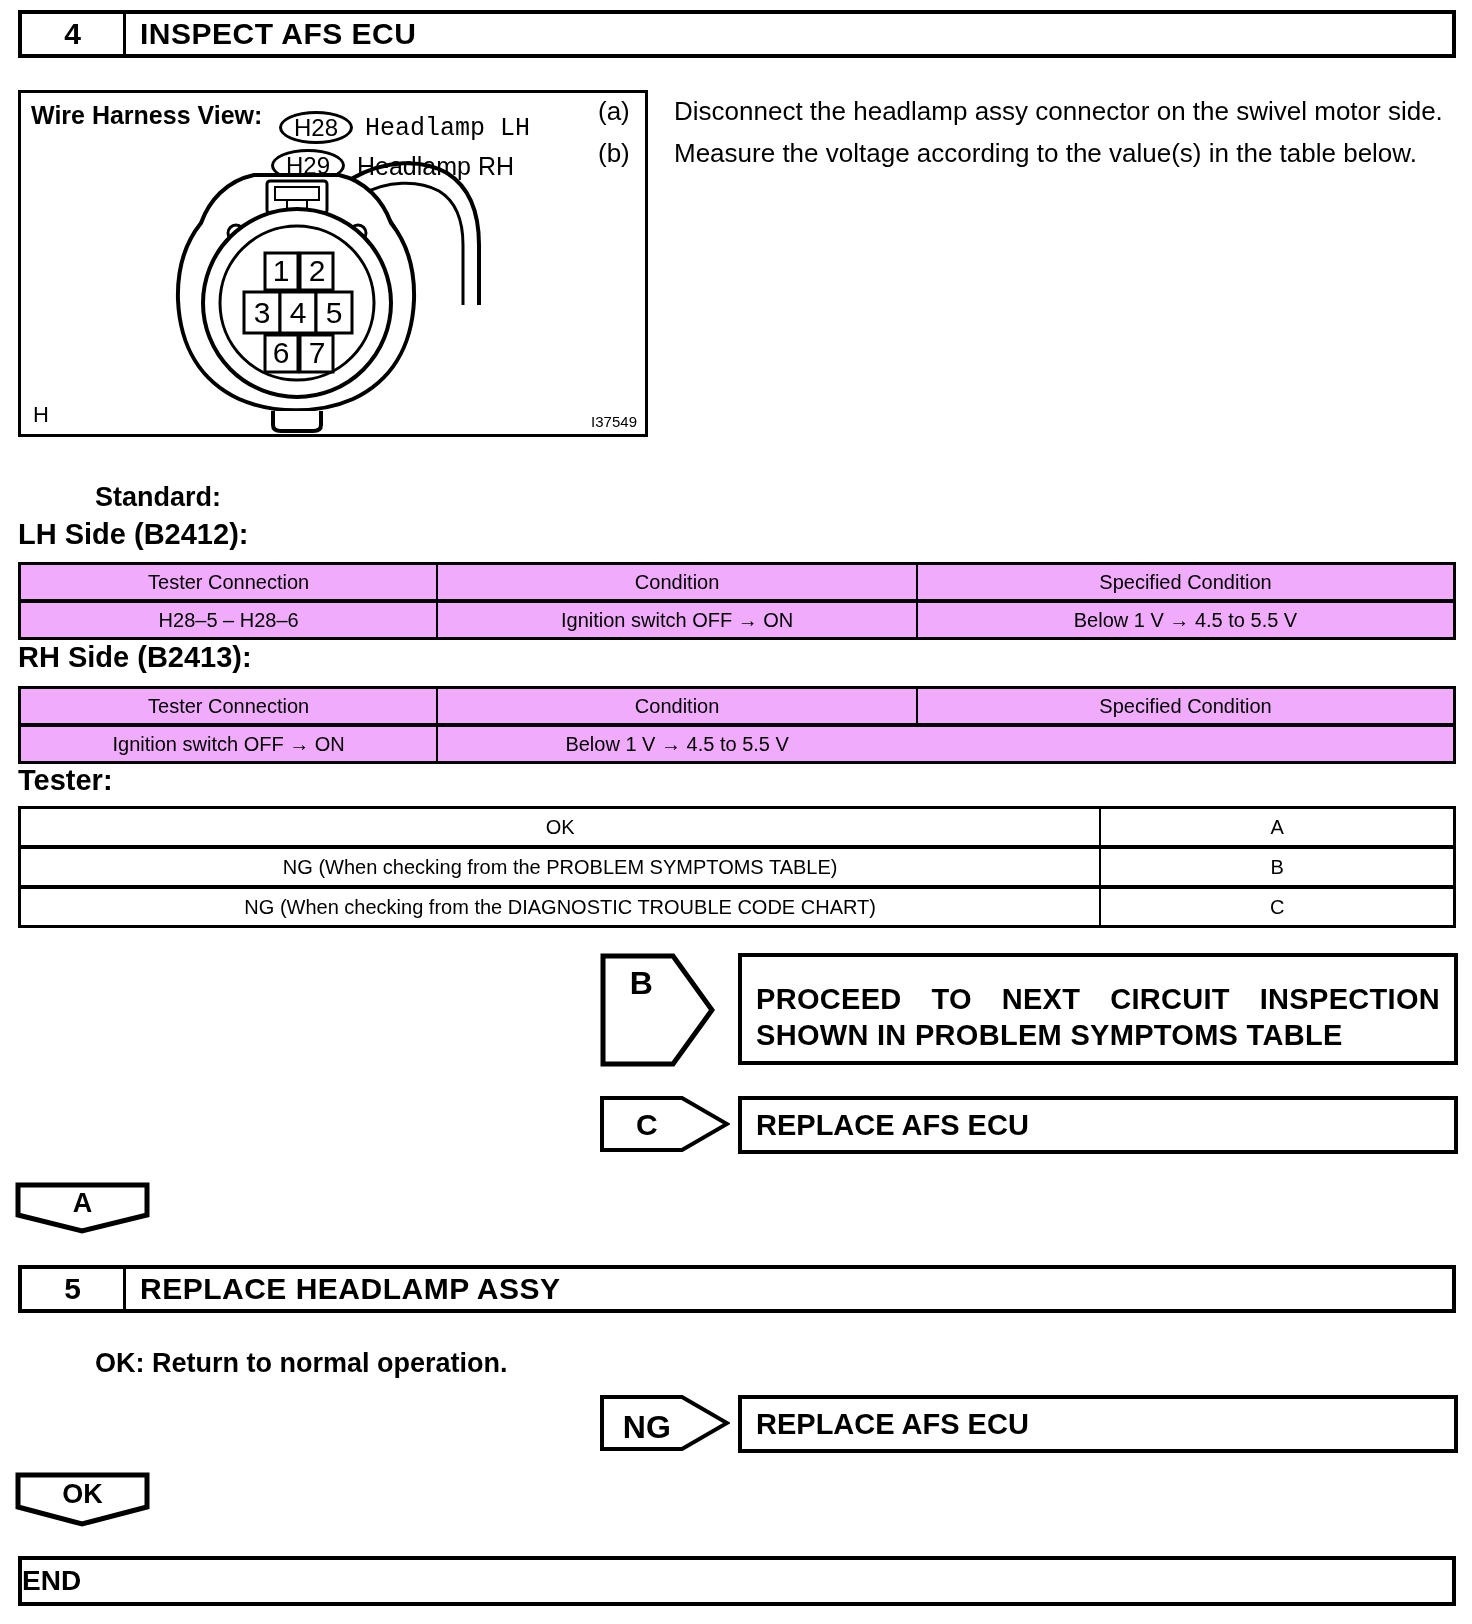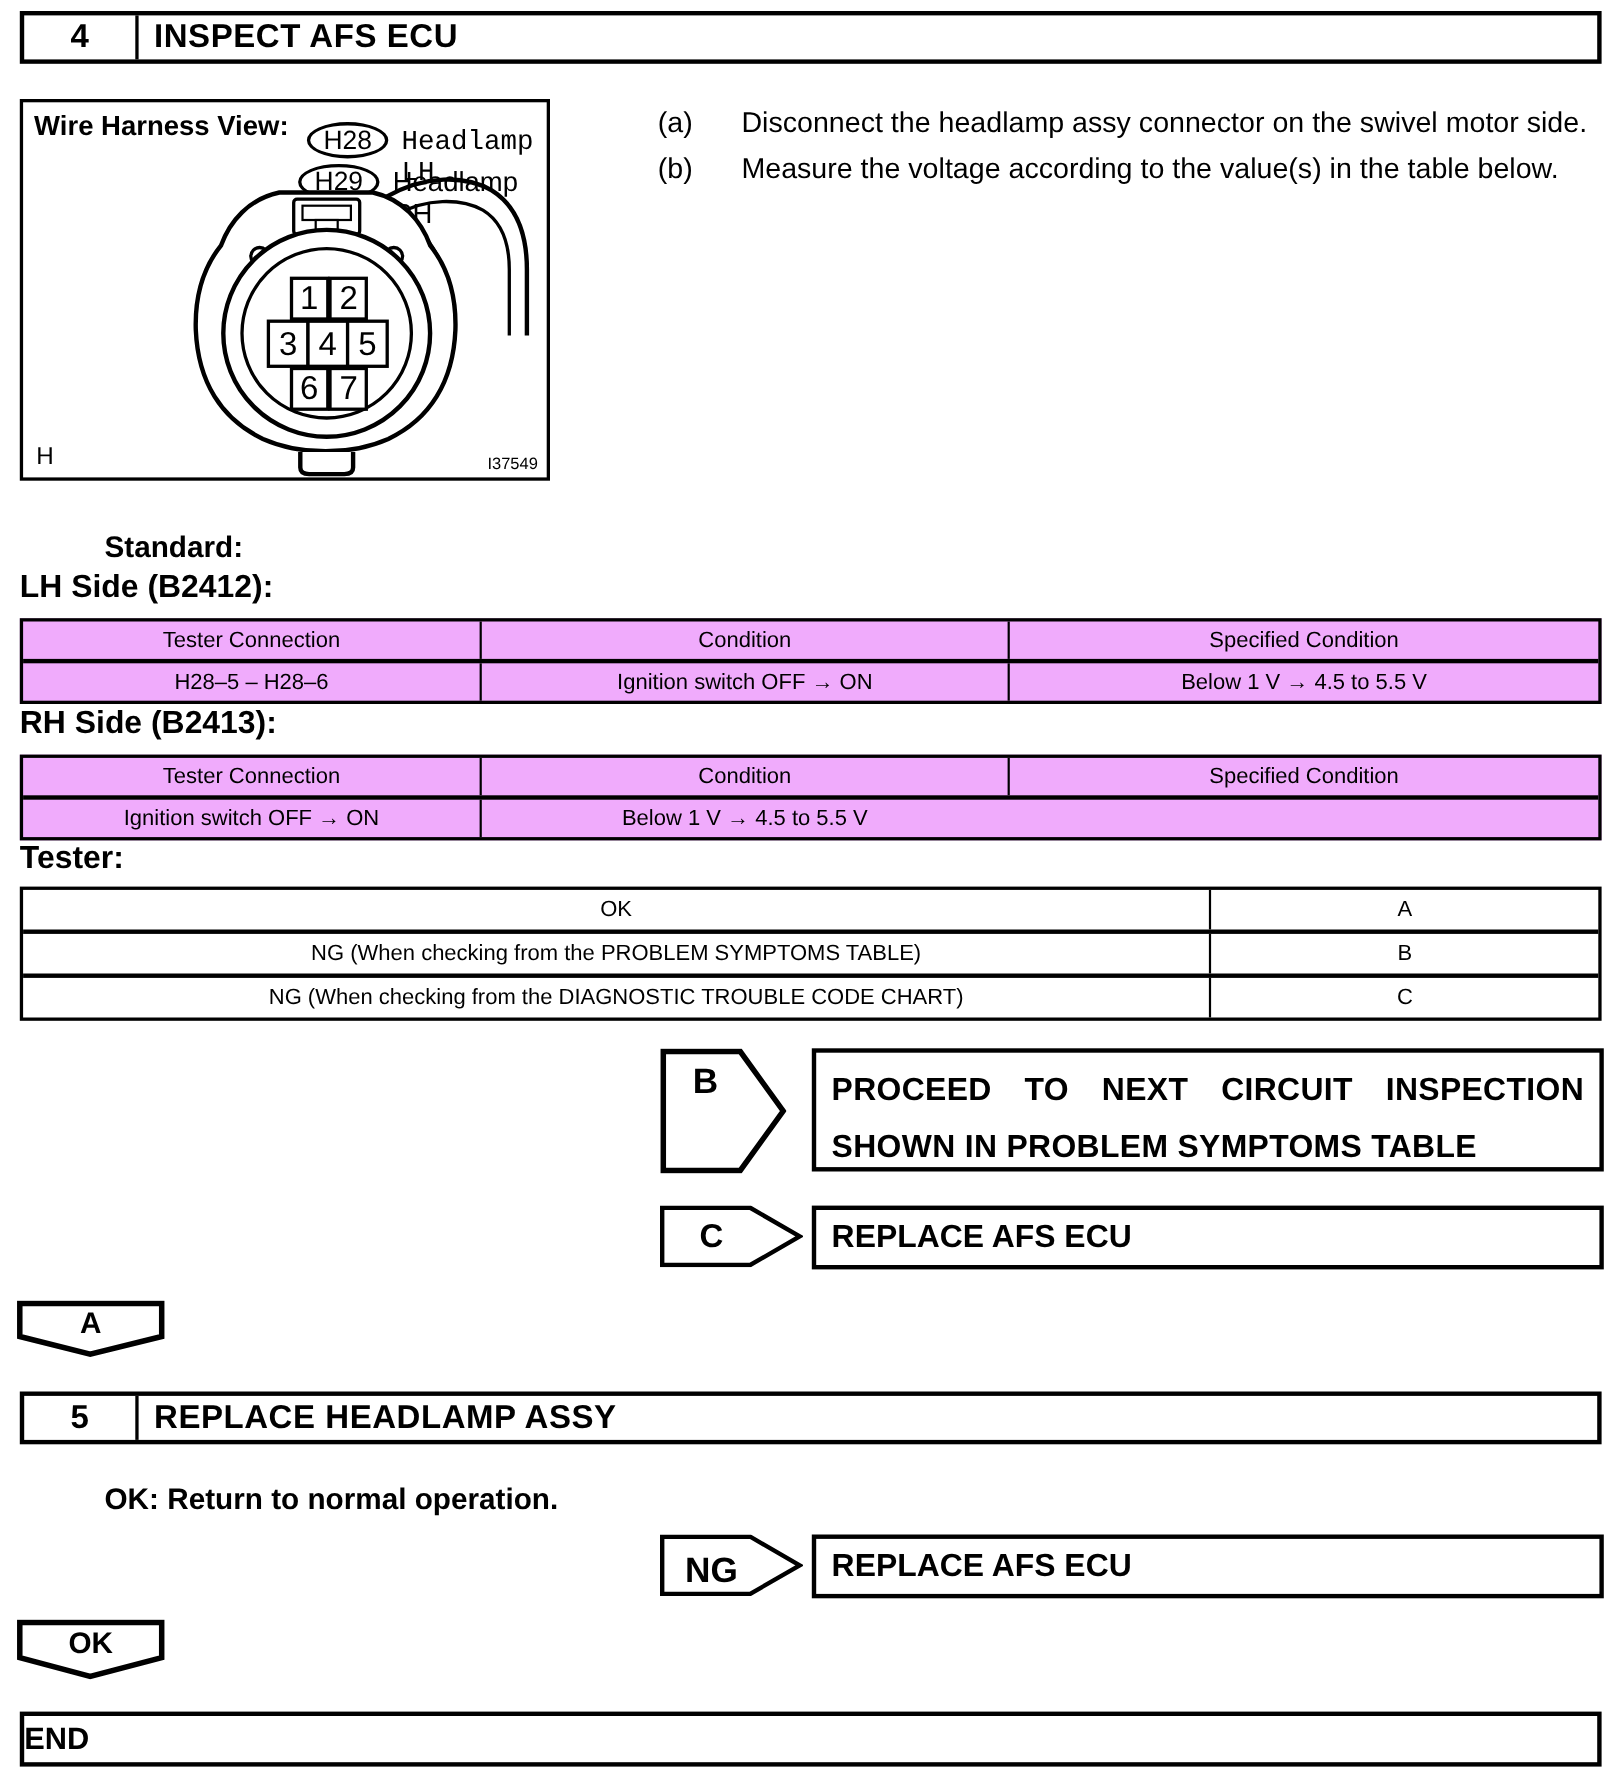--- a/index.html
+++ b/index.html
@@ -20,21 +20,21 @@
     align-items:center; justify-content:center;
     font-size:30px; font-weight:bold;
   }
   .step-title {
     flex:1; display:flex; align-items:center; padding-left:14px;
     font-size:30px; font-weight:bold; letter-spacing:0.5px;
   }
 
   
   .figure-box {
-    left:18px; top:90px; width:482px; height:347px;
+    left:18px; top:90px; width:630px; height:347px;
     border:3px solid #000;
   }
   .fig-title { position:absolute; left:10px; top:8px; font-size:25px; font-weight:bold; }
   .conn-badge {
     position:absolute; width:74px; height:33px; border:3px solid #000;
     border-radius:50%; display:flex; align-items:center; justify-content:center;
     font-size:24px; background:#fff;
   }
   .conn-label { position:absolute; font-size:25px; }
   .fig-corner { position:absolute; left:12px; bottom:6px; font-size:22px; }
@@ -71,21 +71,21 @@
   .arrow-wrap svg { display:block; }
   .arrow-letter {
     position:absolute; left:0; width:72%; text-align:center;
     font-weight:bold;
   }
   .action-box {
     position:absolute; border:4px solid #000; background:#fff;
     font-weight:bold; font-size:29px;
   }
   .action-center { display:flex; align-items:center; padding:0 14px; }
-  .action-justify { padding:8px 14px; text-align:justify; line-height:52px; letter-spacing:0.3px; }
+  .action-justify { padding:24px 14px; text-align:justify; line-height:36px; letter-spacing:0.3px; }
 
   .end-box {
     left:18px; top:1556px; width:1438px; height:50px;
     border:4px solid #000; display:flex; align-items:center;
     font-size:28px; font-weight:bold;
   }
 </style>
 </head>
 <body>
 

